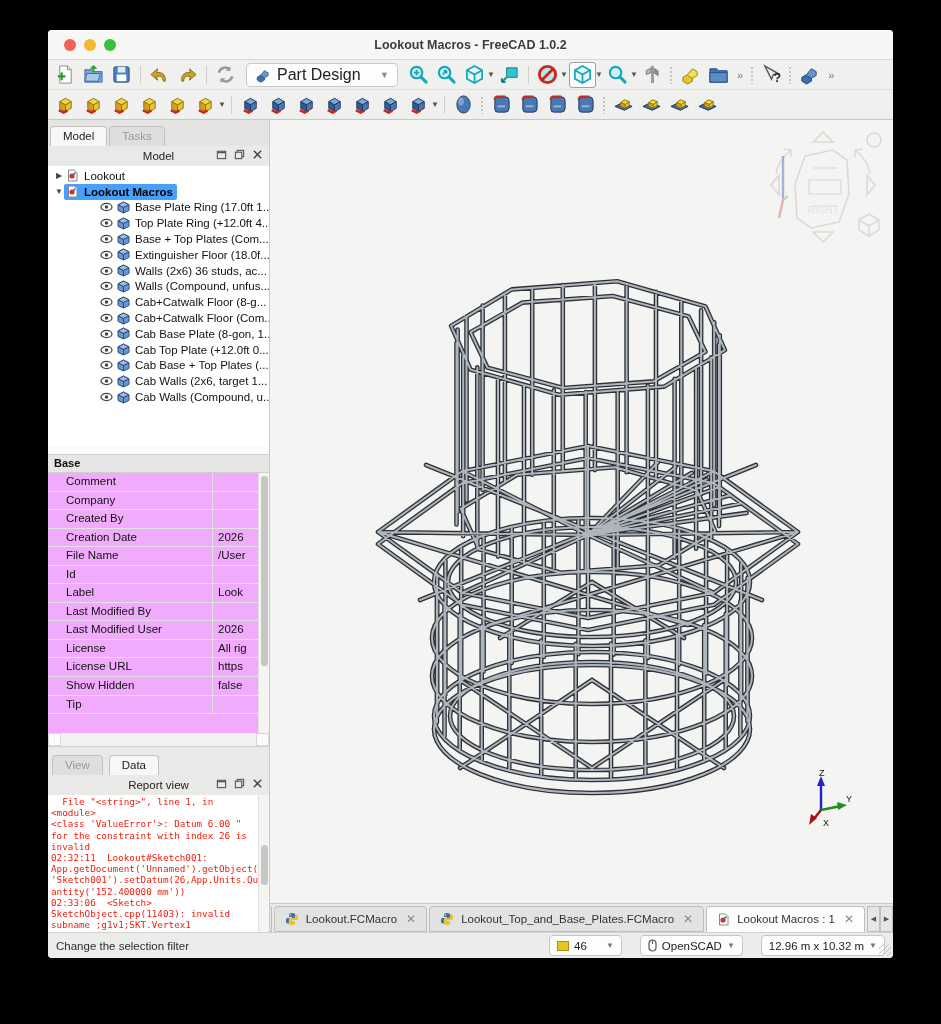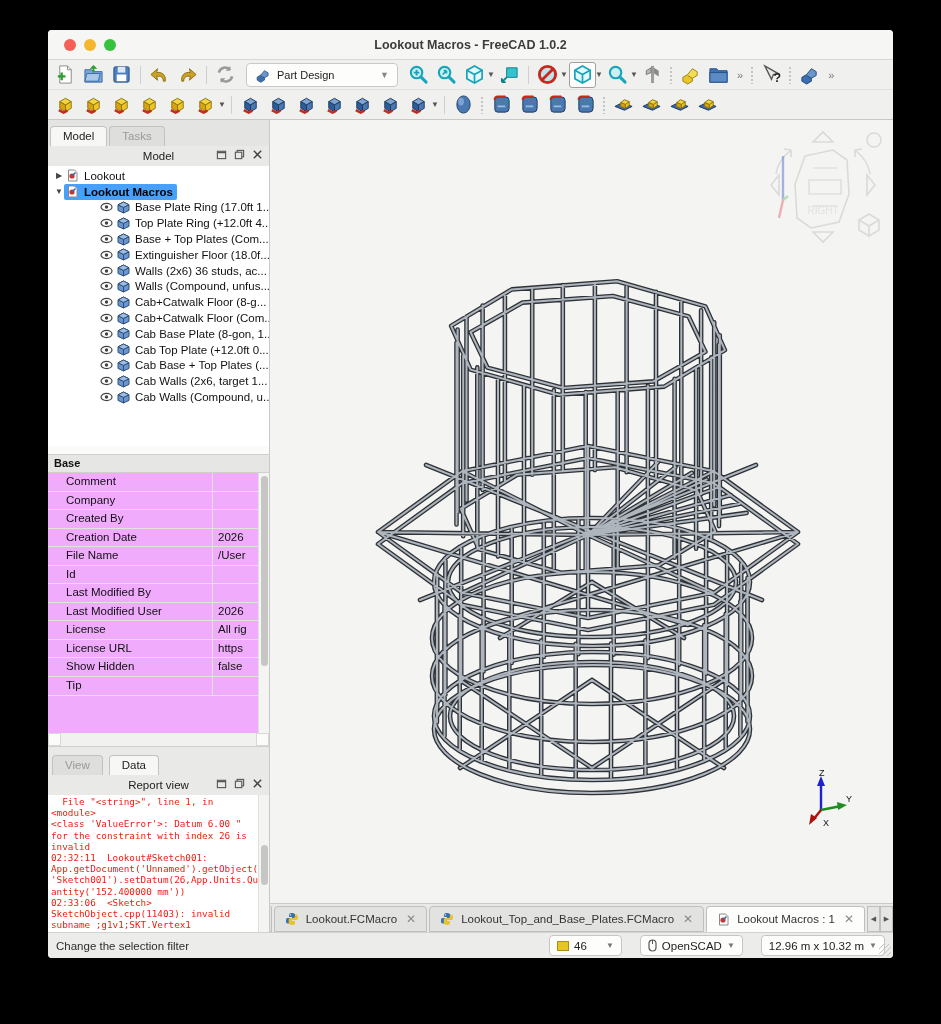--- a/index.html
+++ b/index.html
@@ -18,21 +18,21 @@
   #toolbar2 { top:60px; border-bottom:1px solid #c7c7c5; }
   .tb-btn { width:27px; height:26px; display:flex; align-items:center; justify-content:center; border-radius:3px; position:relative; flex:none; }
   .tb-btn svg { width:21px; height:21px; }
   .tb-btn.pressed { background:#fdfdfd; border:1px solid #9f9f9d; }
   .tb-sep { width:1px; height:18px; background:#cfcfcd; margin:0 4px; flex:none; }
   .tb-handle { width:5px; height:18px; flex:none; margin:0 2px;
     background-image:radial-gradient(#c4c4c2 1px, transparent 1.2px); background-size:4px 4px; }
   .drop { font-size:8px; color:#555; margin-left:-2px; width:8px; flex:none; }
   .chev { font-size:11px; color:#777; padding:0 4px; flex:none; }
   #wb-combo { display:flex; align-items:center; gap:6px; background:#fdfdfc; border:1px solid #c9c9c7; border-radius:4px; height:24px; padding:0 8px; width:152px; margin:0 6px; flex:none; }
-  #wb-combo .lbl { font-size:11px; color:#222; flex:1; }
+  #wb-combo .lbl { font-size:16px; color:#222; flex:1; }
   #wb-combo .arr { font-size:9px; color:#888; }
 
   
   #main { position:absolute; left:0; top:90px; width:100%; height:812px; display:flex; }
   #left-panel { width:222px; flex:none; background:#e9e9e7; display:flex; flex-direction:column; border-right:1px solid #c9c9c7; }
 
   .panel-tabs { height:26px; display:flex; align-items:flex-end; padding-left:2px; gap:2px; background:#e4e4e2; }
   .ptab { font-size:11.5px; padding:3px 12px 4px; border:1px solid #c2c2c0; border-bottom:none; border-radius:4px 4px 0 0; color:#9a9a98; background:#dededc; }
   .ptab.active { background:#f7f7f6; color:#222; }
 
@@ -687,20 +687,24 @@
               <span class="prop-label">Creation Date</span>
                  <span class="prop-value">2026</span>
             </div>
             <div class="prop-row">
               <span class="prop-label">File Name</span>
                  <span class="prop-value">/User</span>
             </div>
             <div class="prop-row">
               <span class="prop-label">Id</span>
                  <span class="prop-value"></span>
+            </div>
+            <div class="prop-row">
+              <span class="prop-label">Label</span>
+                 <span class="prop-value">Look</span>
             </div>
             <div class="prop-row">
               <span class="prop-label">Last Modified By</span>
                  <span class="prop-value"></span>
             </div>
             <div class="prop-row">
               <span class="prop-label">Last Modified User</span>
                  <span class="prop-value">2026</span>
             </div>
             <div class="prop-row">

